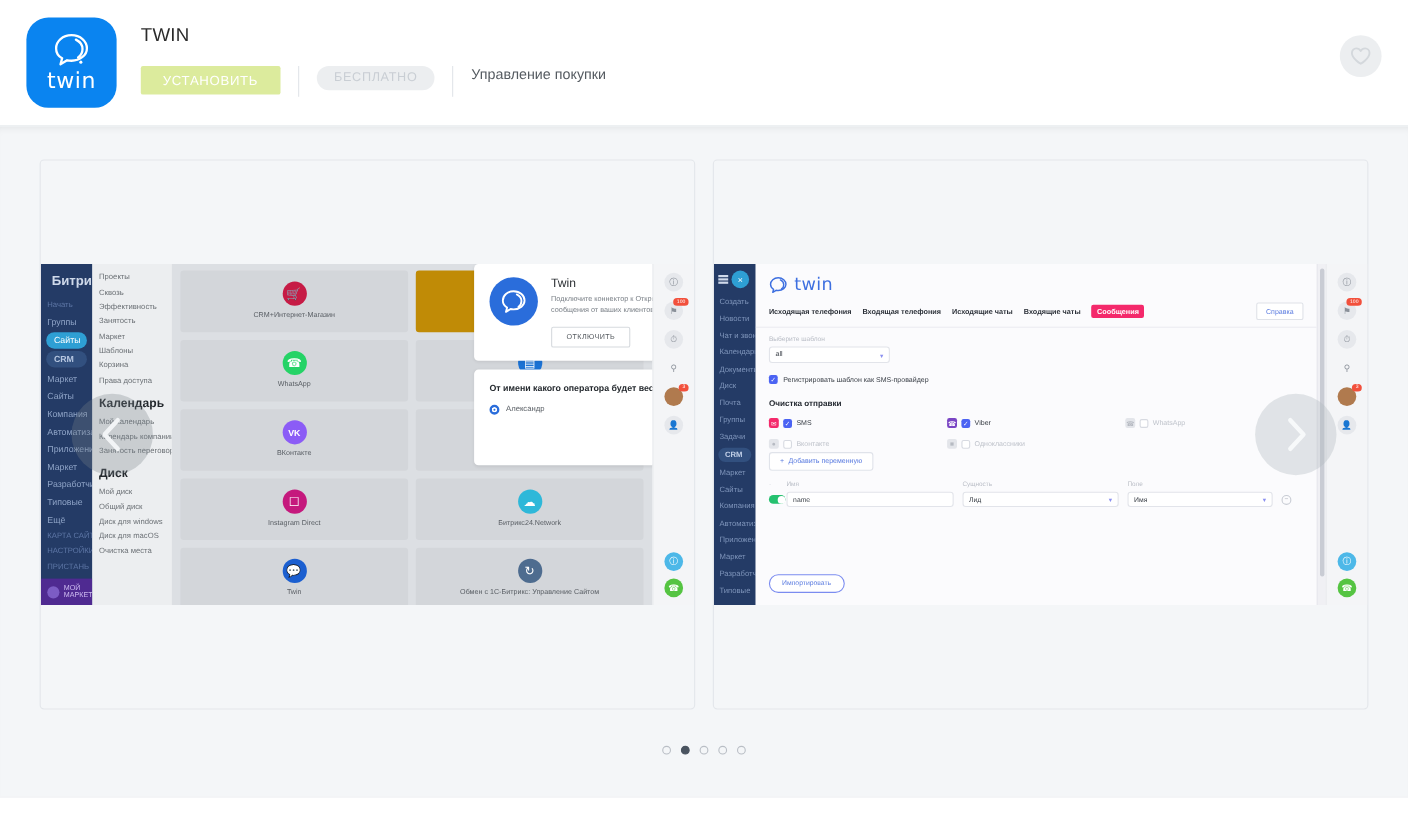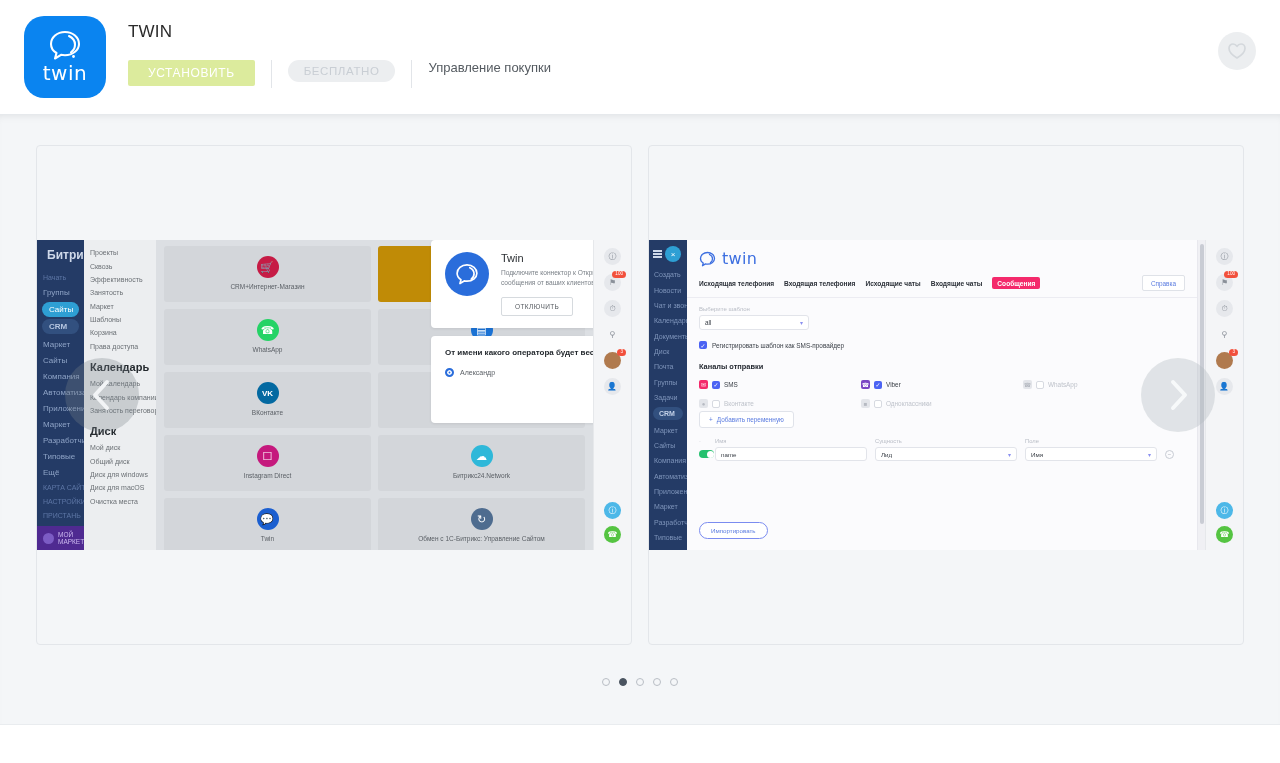--- a/index.html
+++ b/index.html
@@ -473,21 +473,21 @@
             </div>
             <div class="tile">
               <div class="tile-ico" style="background:#25d366">☎</div>
               <div class="tile-lab">WhatsApp</div>
             </div>
             <div class="tile">
               <div class="tile-ico" style="background:#1b72d4">▤</div>
               <div class="tile-lab">Avito</div>
             </div>
             <div class="tile">
-              <div class="tile-ico" style="background:#0369a1;font-size:8px;font-weight:700">VK</div>
+              <div class="tile-ico" style="background:#8b5cf6;font-size:8px;font-weight:700">VK</div>
               <div class="tile-lab">ВКонтакте</div>
             </div>
             <div class="tile">
               <div class="tile-ico" style="background:#1f4e9c">🔒</div>
               <div class="tile-lab">Сообщения о заказах ВКонтакте</div>
             </div>
             <div class="tile">
               <div class="tile-ico" style="background:#c5197d">☐</div>
               <div class="tile-lab">Instagram Direct</div>
             </div>
@@ -616,21 +616,21 @@
             <div class="sel-box">
               <span>all</span>
               <span class="sel-caret">▾</span>
             </div>
 
             <div class="chk-row">
               <span class="chk on">✓</span>
               <span class="chk-lab">Регистрировать шаблон как SMS-провайдер</span>
             </div>
 
-            <div class="sec-h">Каналы отправки</div>
+            <div class="sec-h">Очистка отправки</div>
             <div class="chan-grid">
               <div class="chan">
                 <span class="chan-ico" style="background:#f4296b">✉</span>
                 <span class="chk on">✓</span>
                 <span class="chk-lab">SMS</span>
               </div>
               <div class="chan">
                 <span class="chan-ico" style="background:#7a45c4">☎</span>
                 <span class="chk on">✓</span>
                 <span class="chk-lab">Viber</span>

